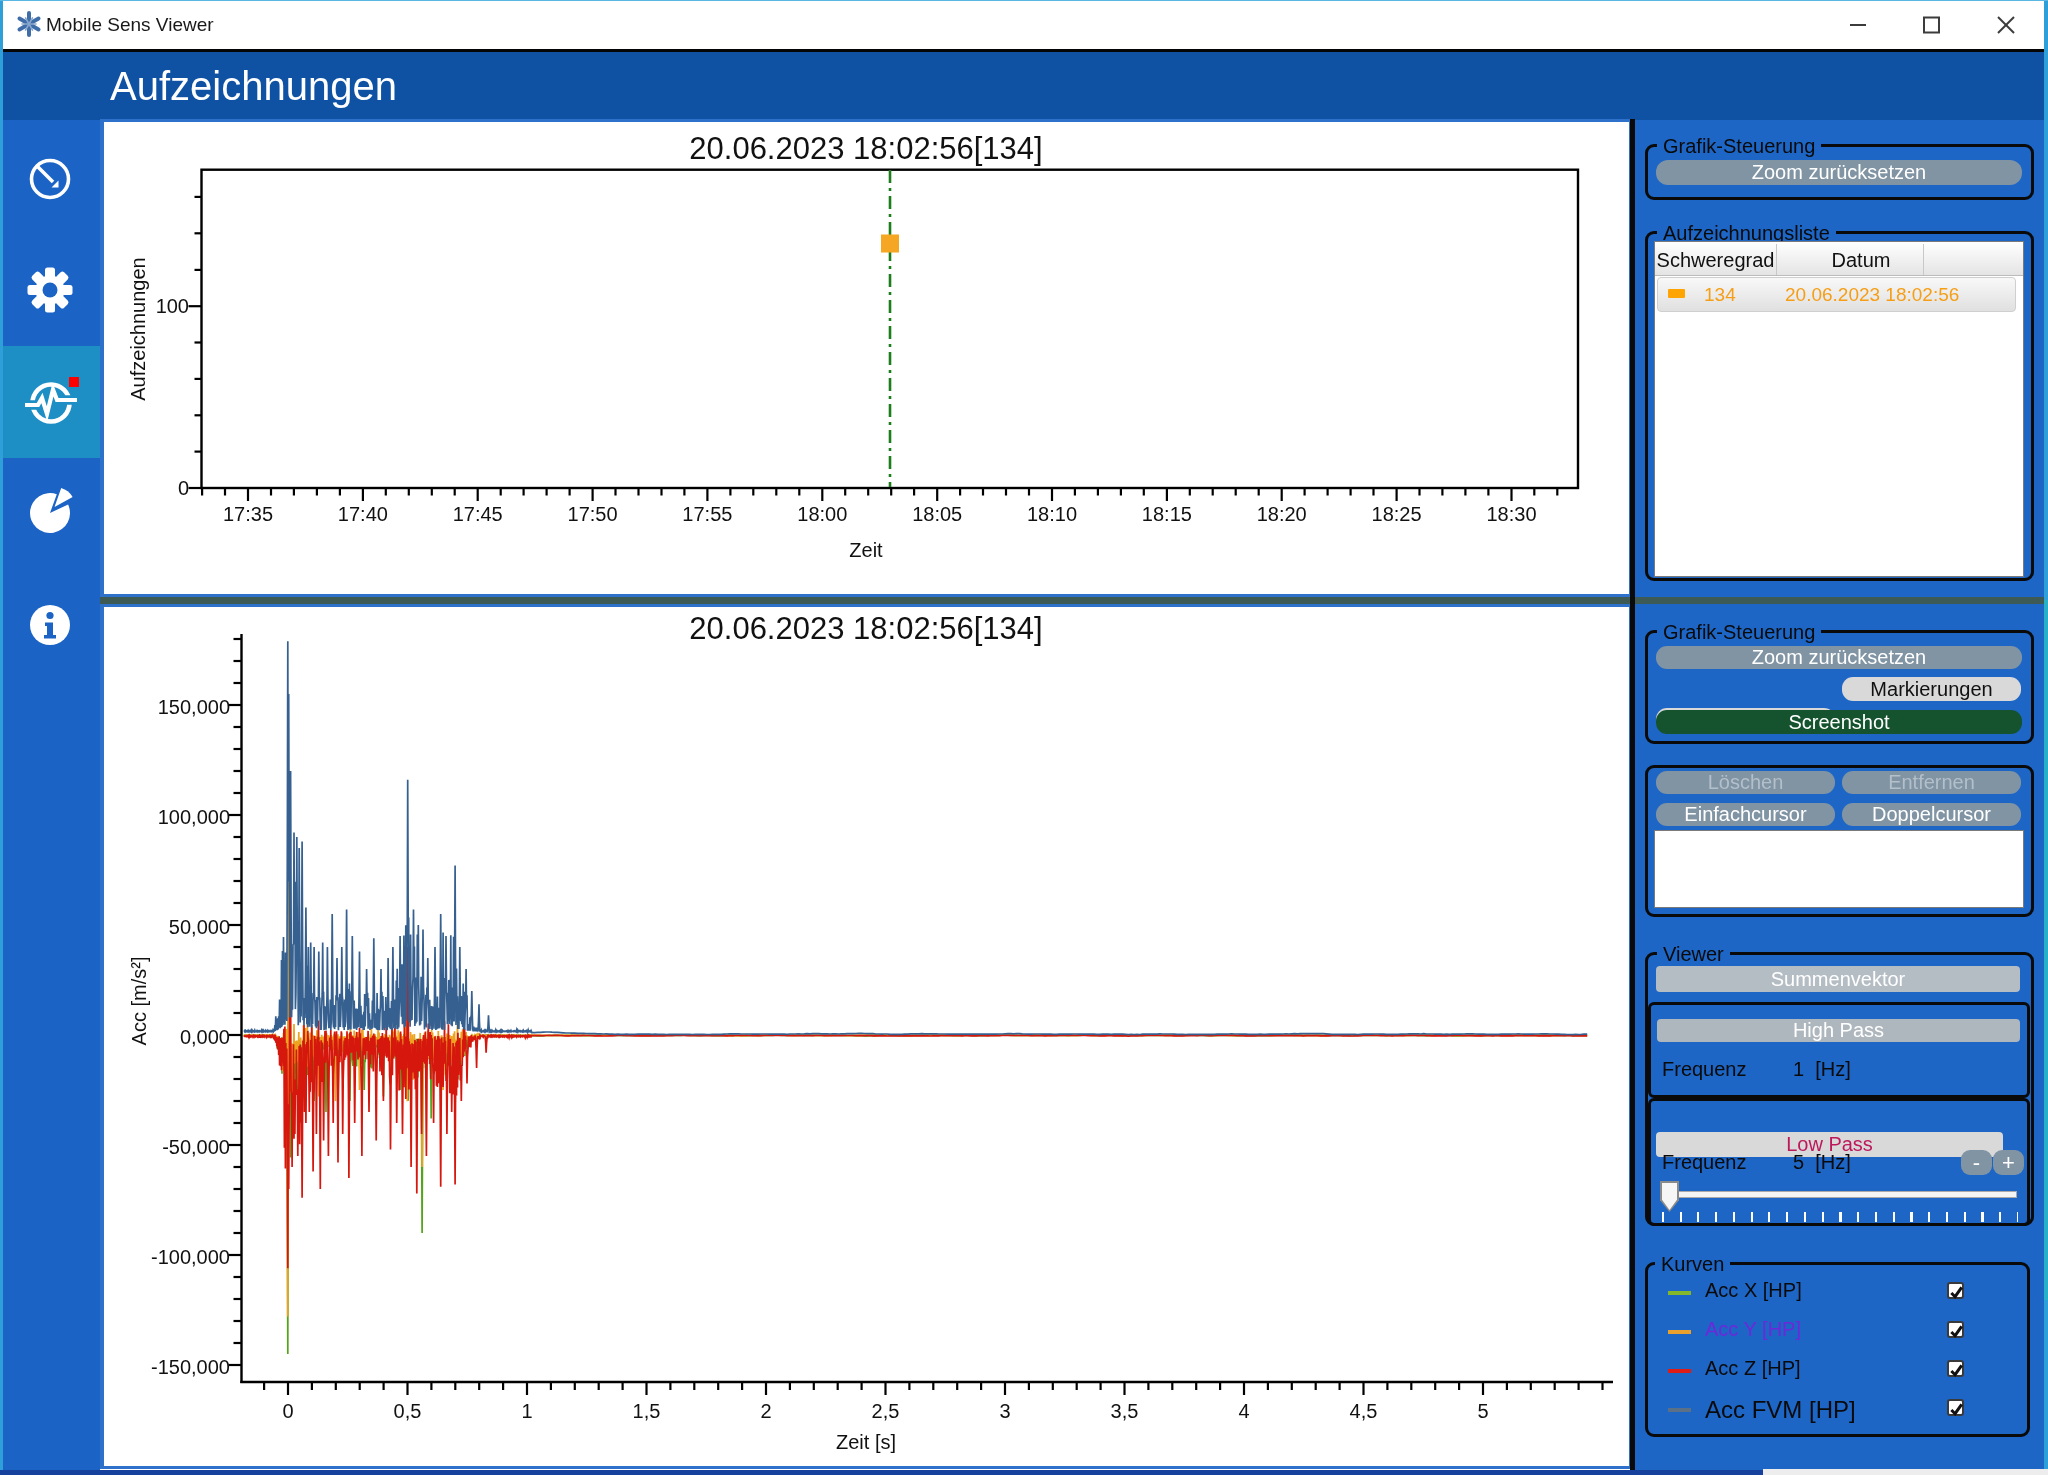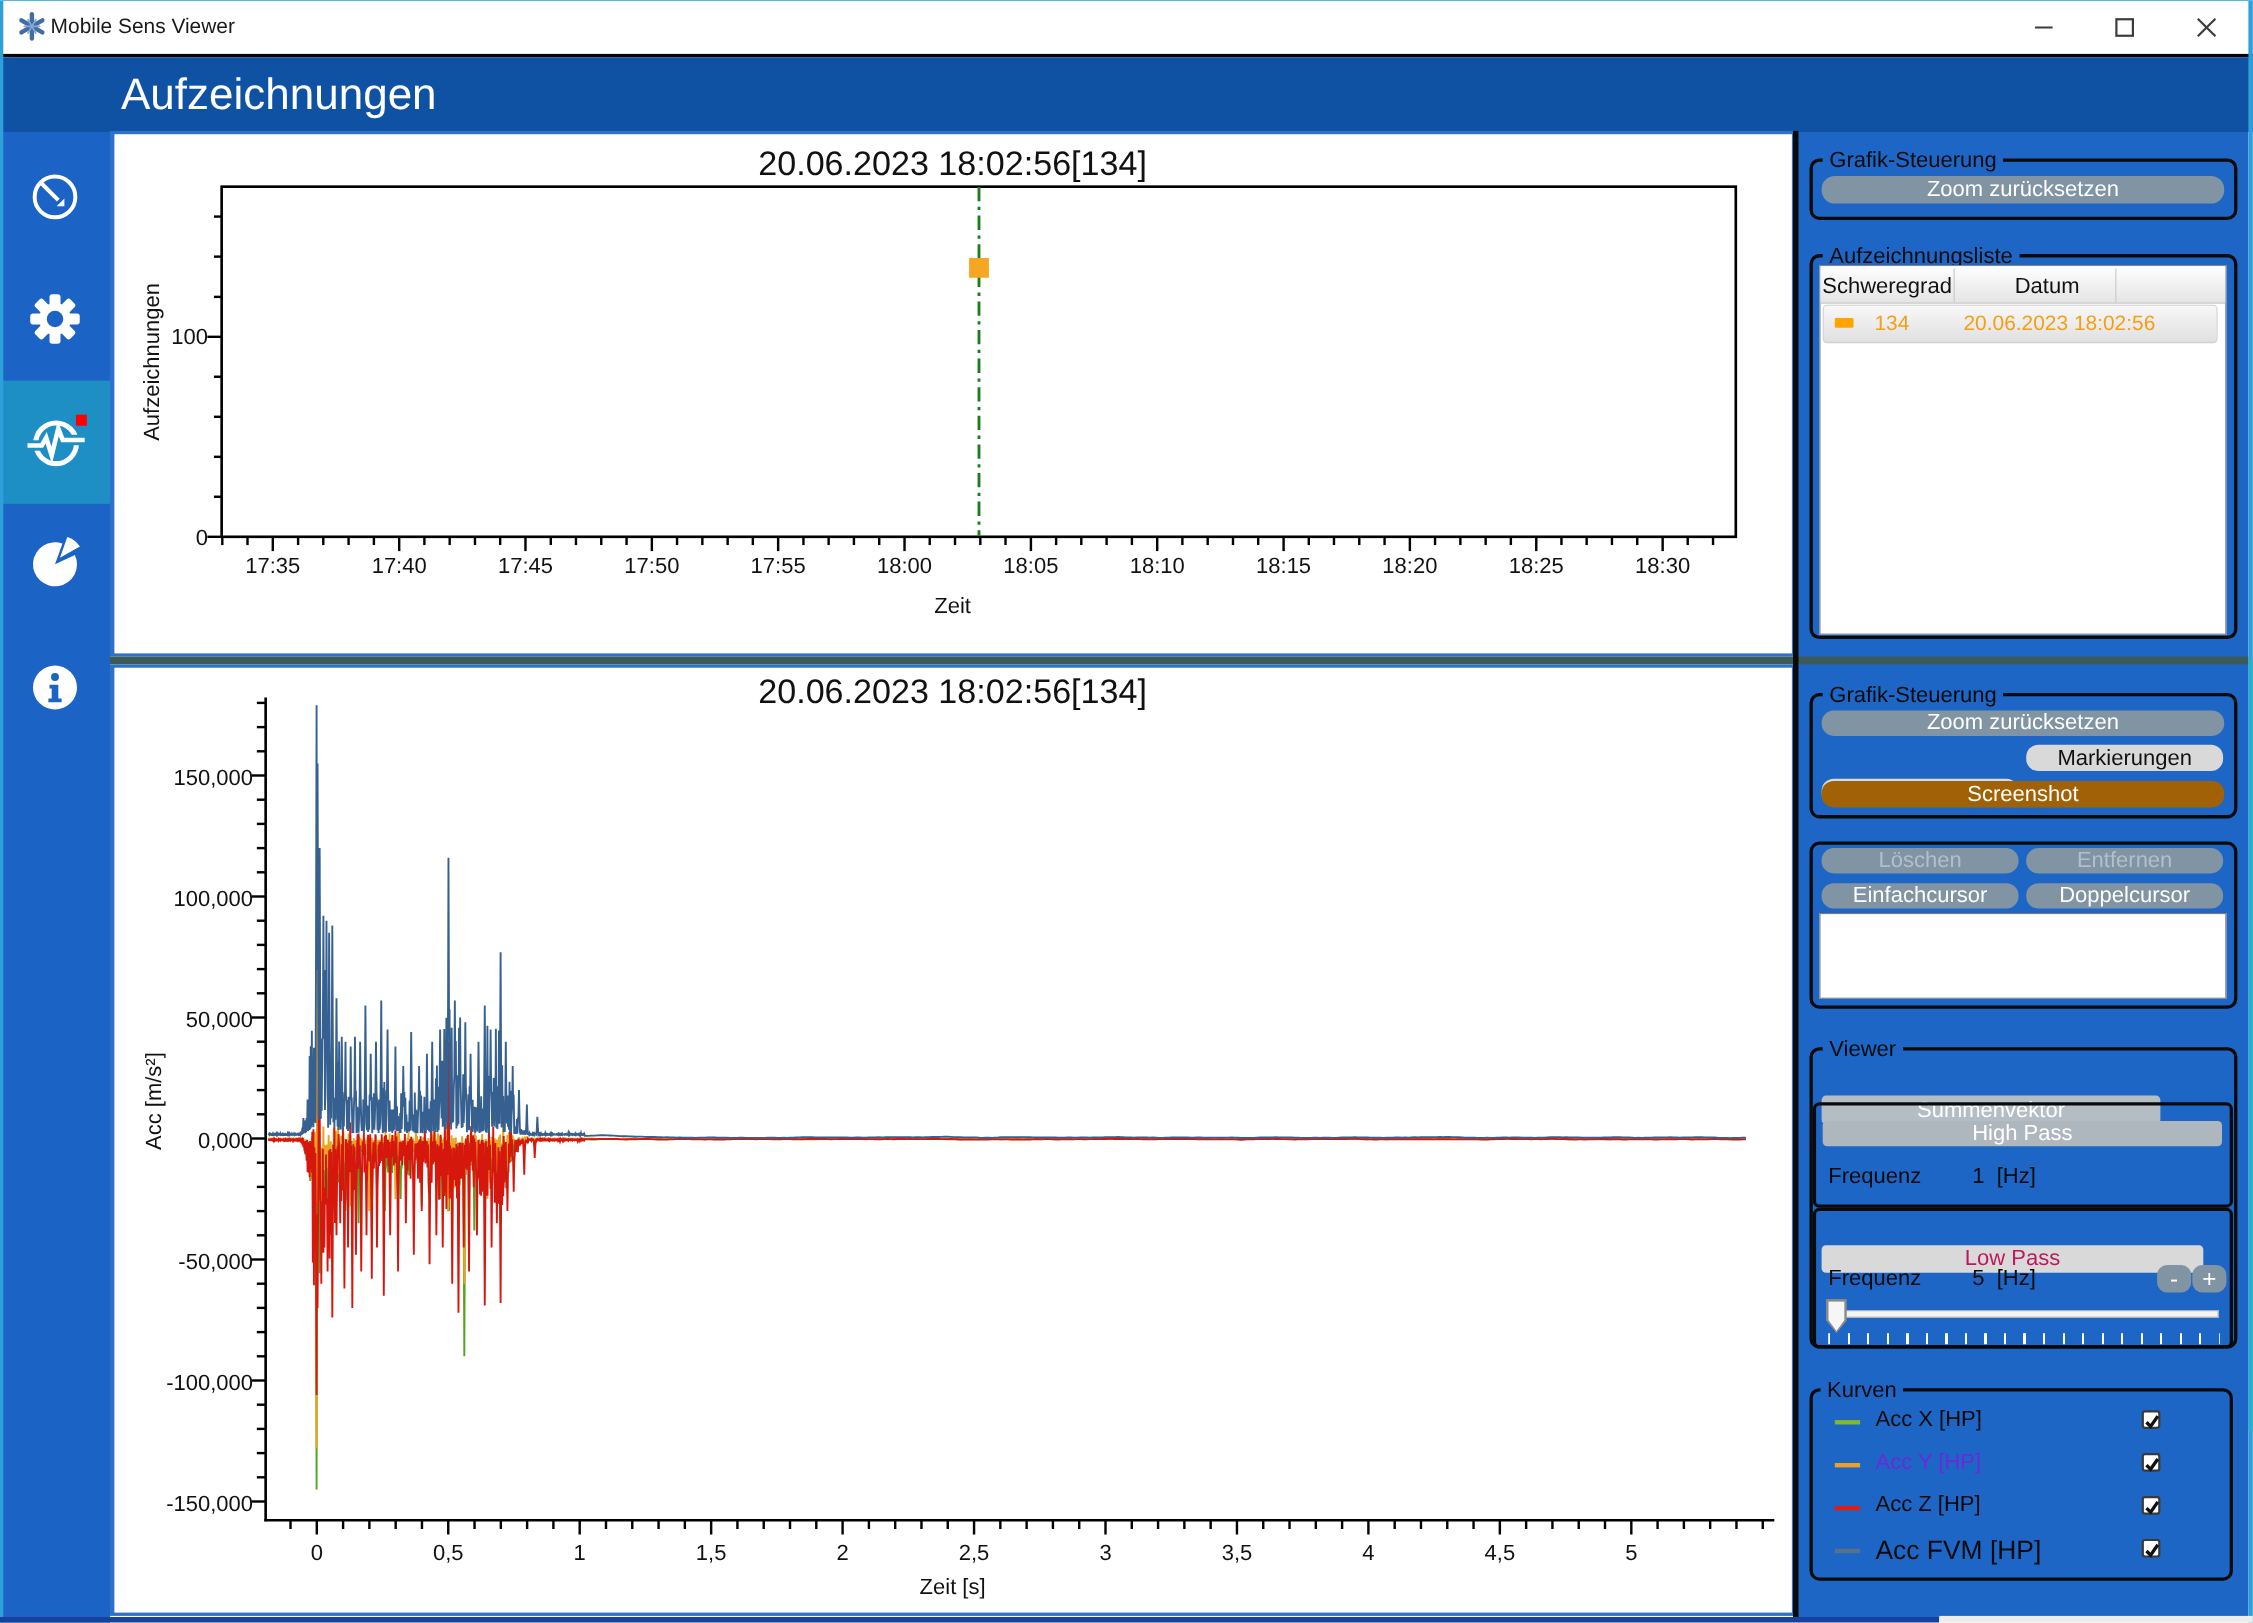--- a/index.html
+++ b/index.html
@@ -48,30 +48,30 @@
 <div class="abs" style="left:1786px;top:249px;width:150px;text-align:center;font-size:20px;color:#111;">Datum</div>
 <div class="abs" style="left:1657px;top:277px;width:359px;height:35px;background:linear-gradient(#f8f8f8,#e0e0e0);border:1px solid #cfcfcf;border-radius:4px;"></div>
 <div class="abs" style="left:1668px;top:289px;width:17px;height:9px;background:#ffa400;border-radius:1px;"></div>
 <div class="abs" style="left:1704px;top:284px;font-size:19px;color:#f59e16;">134</div>
 <div class="abs" style="left:1785px;top:284px;width:162px;text-align:center;font-size:19px;color:#f59e16;white-space:nowrap;">20.06.2023 18:02:56</div>
 <div class="grp" style="left:1645px;top:630px;width:389px;height:114px;"></div>
 <div class="glabel" style="left:1657px;top:619px;">Grafik-Steuerung</div>
 <div class="btn" style="left:1656px;top:646px;width:366px;height:23px;background:#8094a4;border-radius:11px;">Zoom zurücksetzen</div>
 <div class="btn" style="left:1656px;top:708px;width:179px;height:24px;background:#d9d9d9;border-radius:11px;color:#111;">Hilfsgitter</div>
 <div class="btn" style="left:1842px;top:677px;width:179px;height:24px;background:#d9d9d9;border-radius:11px;color:#111;">Markierungen</div>
-<div class="btn" style="left:1656px;top:710px;width:366px;height:24px;background:#a16207;border-radius:11px;">Screenshot</div>
+<div class="btn" style="left:1656px;top:710px;width:366px;height:24px;background:#14532d;border-radius:11px;">Screenshot</div>
 <div class="grp" style="left:1645px;top:765px;width:389px;height:152px;"></div>
 <div class="btn" style="left:1656px;top:771px;width:179px;height:23px;background:#8094a4;border-radius:11px;color:#b3bfc9;">Löschen</div>
 <div class="btn" style="left:1842px;top:771px;width:179px;height:23px;background:#8094a4;border-radius:11px;color:#b3bfc9;">Entfernen</div>
 <div class="btn" style="left:1656px;top:803px;width:179px;height:23px;background:#8094a4;border-radius:11px;">Einfachcursor</div>
 <div class="btn" style="left:1842px;top:803px;width:179px;height:23px;background:#8094a4;border-radius:11px;">Doppelcursor</div>
 <div class="abs" style="left:1654px;top:830px;width:370px;height:78px;background:#fff;border:1px solid #7a7a7a;"></div>
 <div class="grp" style="left:1645px;top:952px;width:389px;height:274px;"></div>
 <div class="glabel" style="left:1657px;top:941px;">Viewer</div>
-<div class="btn" style="left:1656px;top:966px;width:308px;height:26px;background:#b5bdc4;border-radius:4px;margin-top:30px;">Summenvektor</div>
+<div class="btn" style="left:1656px;top:966px;width:364px;height:26px;background:#b5bdc4;border-radius:4px;">Summenvektor</div>
 <div class="abs" style="left:1648px;top:1002px;width:382px;height:96px;border:3px solid #0a0a0a;border-radius:6px;"></div>
 <div class="btn" style="left:1657px;top:1019px;width:363px;height:23px;background:#afb7be;border-radius:4px;">High Pass</div>
 <div class="abs" style="left:1662px;top:1058px;font-size:20px;color:#0a0a0a;">Frequenz</div>
 <div class="abs" style="left:1793px;top:1058px;font-size:20px;color:#0a0a0a;">1&nbsp;&nbsp;[Hz]</div>
 <div class="abs" style="left:1648px;top:1098px;width:382px;height:128px;border:3px solid #0a0a0a;border-radius:6px;"></div>
 <div class="btn" style="left:1656px;top:1111px;width:347px;height:25px;background:#d9d9d9;border-radius:4px;color:#be185d;margin-top:21px;">Low Pass</div>
 <div class="abs" style="left:1662px;top:1151px;font-size:20px;color:#0a0a0a;">Frequenz</div>
 <div class="abs" style="left:1793px;top:1151px;font-size:20px;color:#0a0a0a;">5&nbsp;&nbsp;[Hz]</div>
 <div class="btn" style="left:1961px;top:1150px;width:31px;height:25px;background:#8094a4;border-radius:9px;font-size:22px;">-</div>
 <div class="btn" style="left:1993px;top:1150px;width:31px;height:25px;background:#8094a4;border-radius:9px;font-size:22px;">+</div>

